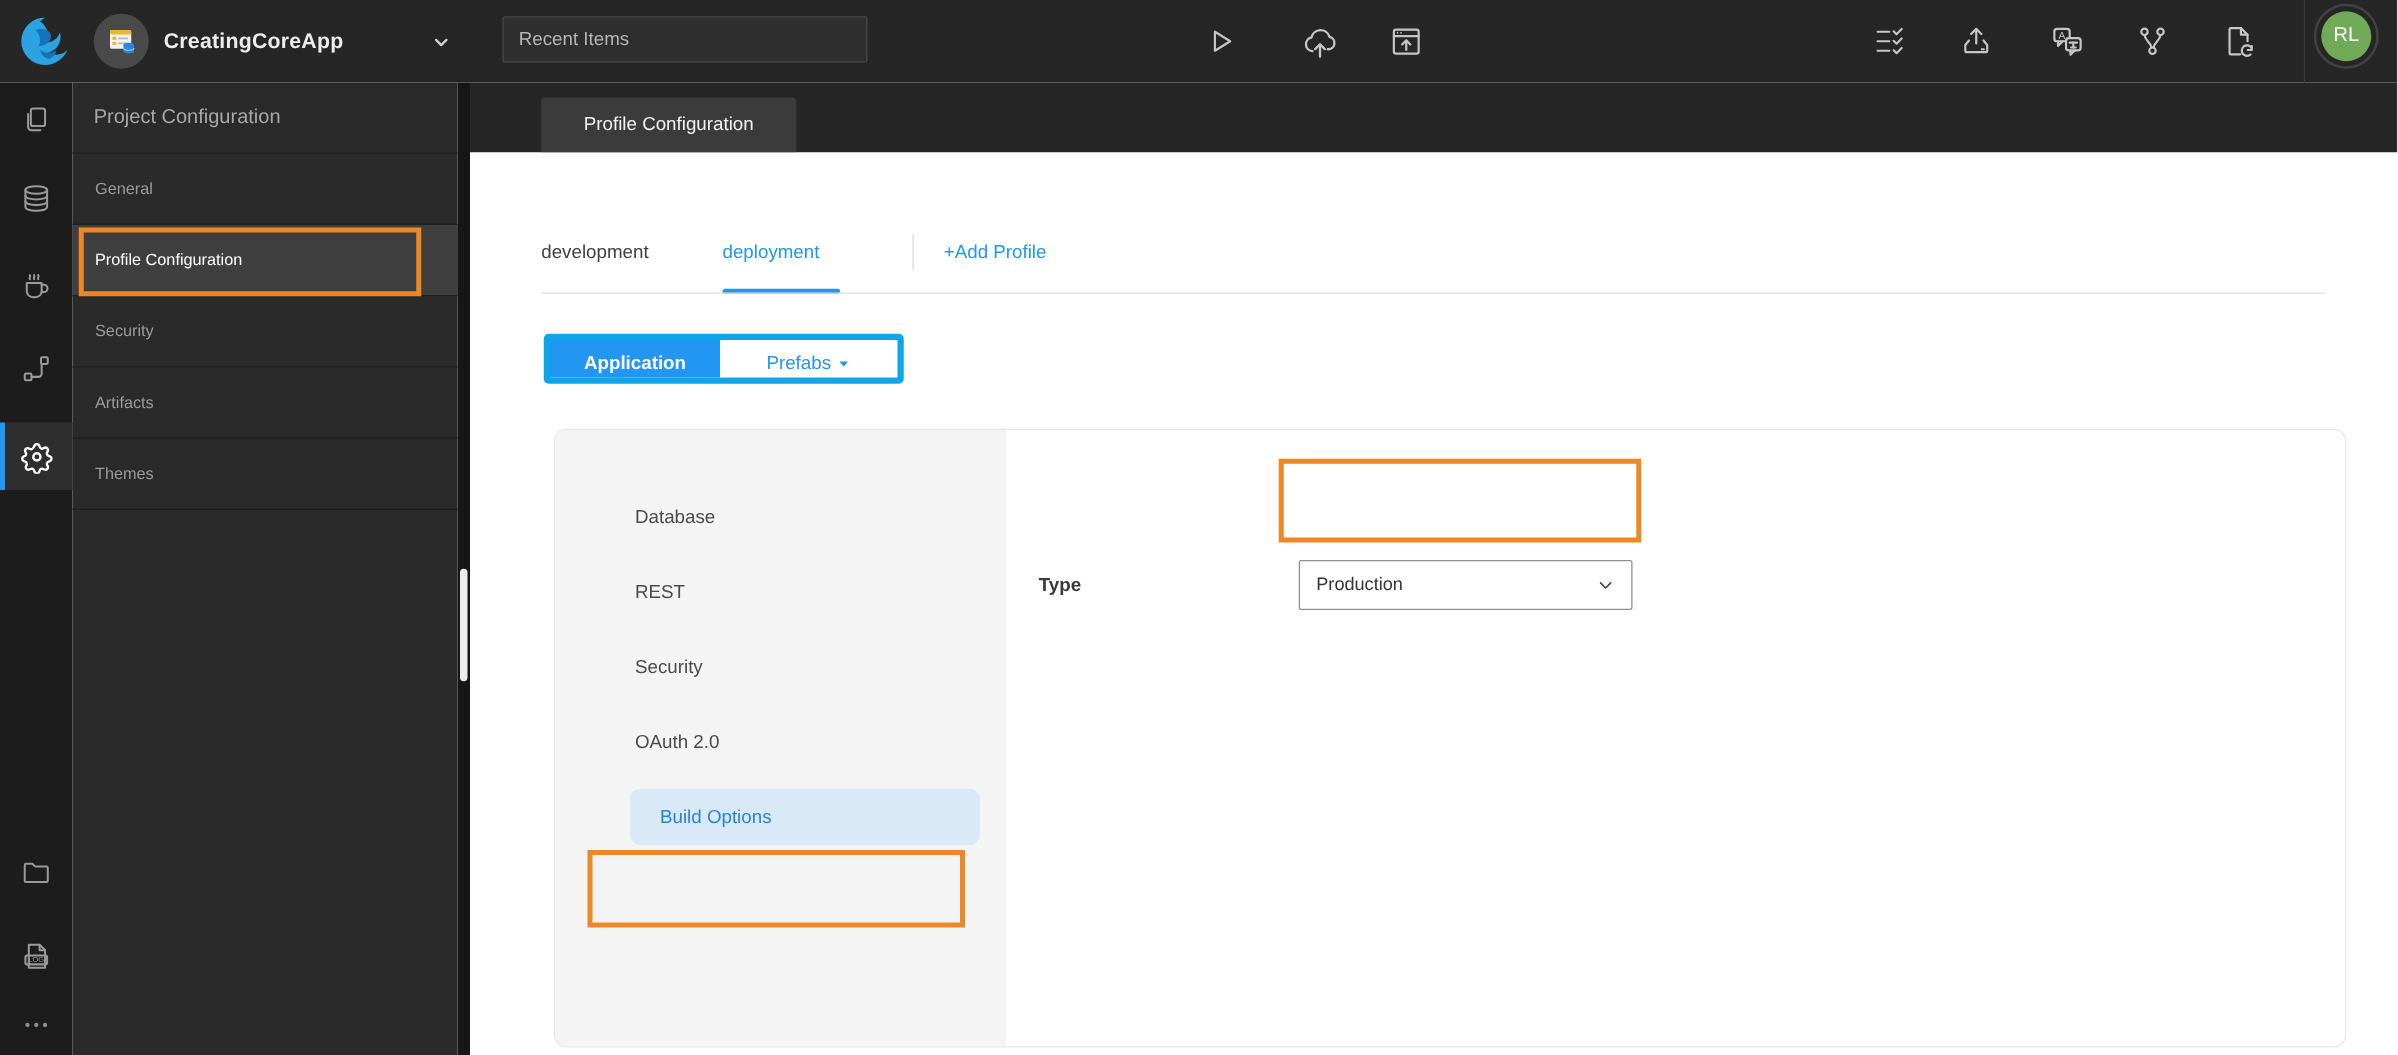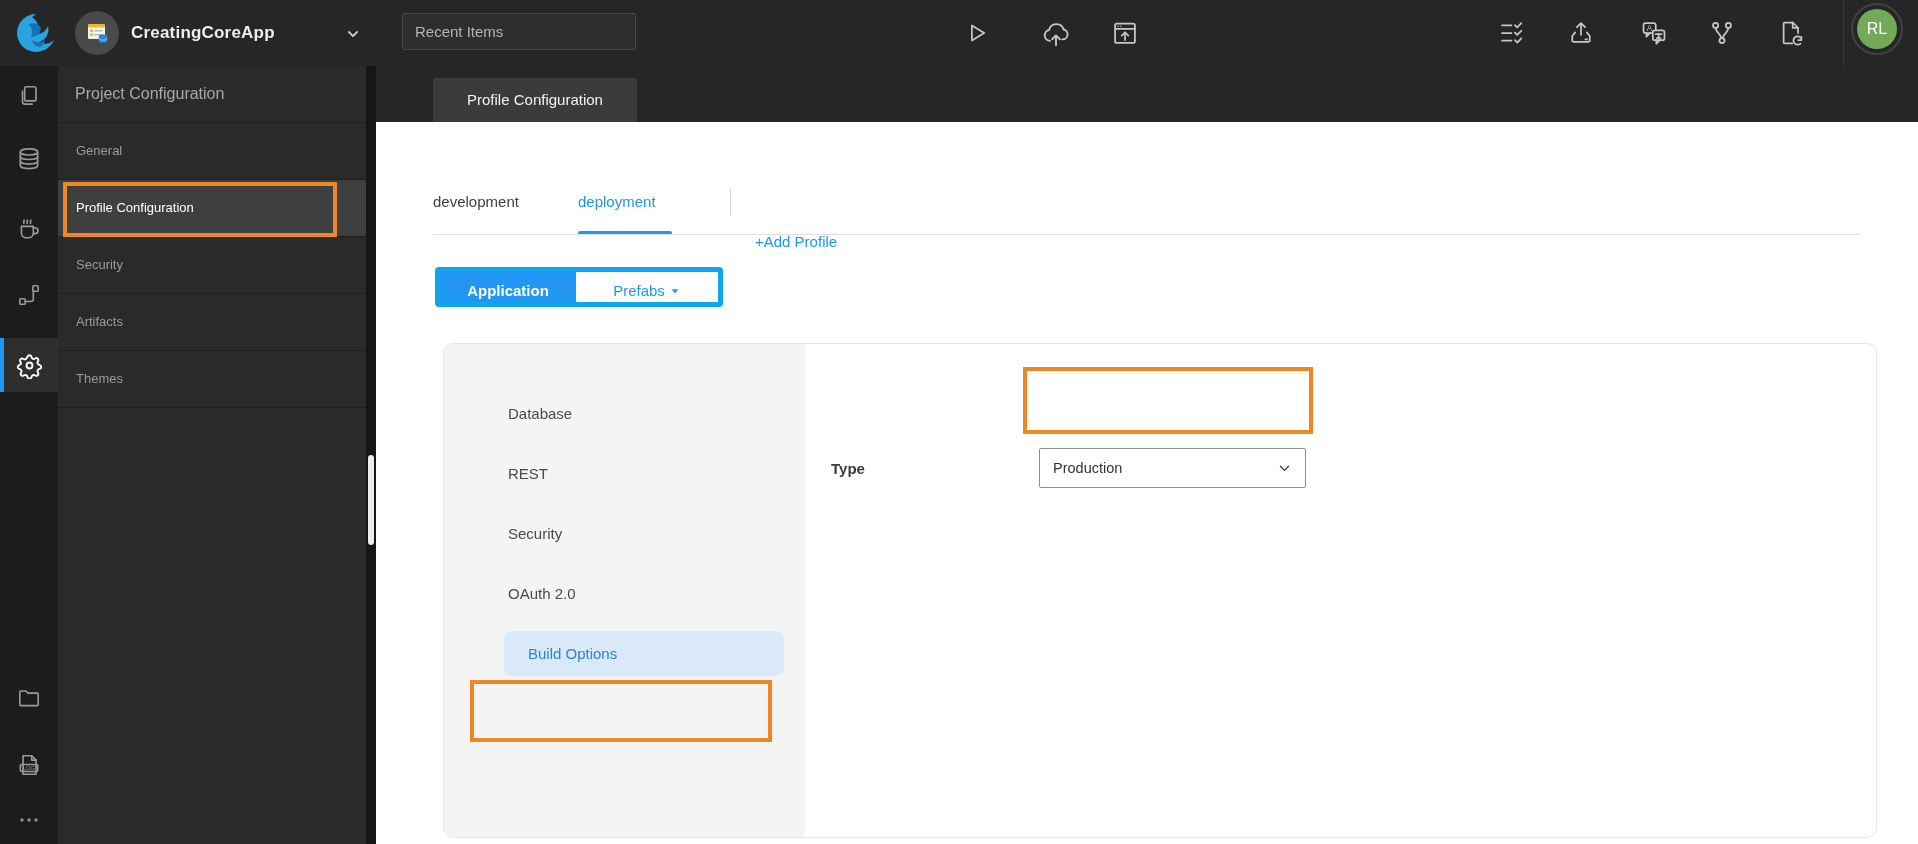--- a/index.html
+++ b/index.html
@@ -10,21 +10,21 @@
   .ico-light{stroke:#c6c6c6;fill:none;stroke-width:1.5;stroke-linecap:round;stroke-linejoin:round;}
 
   
   .top-header{position:absolute;left:0;top:0;width:1918px;height:66px;background:#262626;}
   .logo{position:absolute;left:15px;top:12px;width:42px;height:42px;cursor:pointer;}
   .app-circle{position:absolute;left:75px;top:11px;width:44px;height:44px;border-radius:50%;
     background:#4a4a4a;display:flex;align-items:center;justify-content:center;}
   .app-name{position:absolute;left:131px;top:0;height:66px;line-height:66px;
     color:#ededed;font-size:17px;font-weight:bold;letter-spacing:.2px;}
   .hdr-chevron{position:absolute;left:343px;top:24px;}
-  .recent-input{position:absolute;left:402px;top:13px;width:234px;height:37px;box-sizing:border-box;
+  .recent-input{position:absolute;left:402px;top:13px;width:292px;height:37px;box-sizing:border-box;
     background:#2e2e2e;border:1px solid #484848;border-radius:2px;color:#c2c2c2;
     font-size:15px;padding:0 12px;font-family:inherit;outline:none;}
   .recent-input::placeholder{color:#b5b5b5;}
   .hdr-ico{position:absolute;top:19px;width:28px;height:28px;cursor:pointer;}
   .hdr-sep{position:absolute;left:1843px;top:0;width:1px;height:66px;background:#3a3a3a;}
   .avatar-ring{position:absolute;left:1851px;top:3px;width:52px;height:52px;border:2px solid #424242;
     border-radius:50%;box-sizing:border-box;cursor:pointer;}
   .avatar{position:absolute;left:1857px;top:9px;width:40px;height:40px;border-radius:50%;
     background:#71ab57;color:#fff;font-size:16px;display:flex;align-items:center;justify-content:center;}
 
@@ -51,21 +51,21 @@
   .tabstrip{position:absolute;left:0;top:0;width:1542px;height:56px;background:#262626;}
   .window-tab{position:absolute;left:57px;top:12px;width:204px;height:44px;background:#3b3b3b;
     color:#f2f2f2;font-size:15px;text-align:center;line-height:44px;border-radius:3px 3px 0 0;cursor:pointer;}
   .content{position:absolute;left:0;top:56px;width:1542px;height:722px;background:#fff;}
 
   .ptab{position:absolute;top:64px;height:32px;line-height:32px;font-size:15px;cursor:pointer;}
   .ptab-dev{left:57px;color:#3f3f3f;}
   .ptab-dep{left:202px;color:#2196f3;}
   .ptab-sep{position:absolute;left:354px;top:66px;width:1px;height:28px;background:#d8d8d8;}
   .add-profile{position:absolute;left:379px;top:64px;height:32px;line-height:32px;
-    font-size:15px;color:#2196f3;cursor:pointer;margin-top:40px;}
+    font-size:15px;color:#2196f3;cursor:pointer;}
   .tab-underline{position:absolute;left:202px;top:109px;width:94px;height:4px;background:#2196f3;border-radius:2px;}
   .tab-hairline{position:absolute;left:57px;top:112px;width:1427px;height:1px;background:#e0e0e0;}
 
   .toggle{position:absolute;left:59px;top:145px;height:40px;display:flex;border:5px solid #0ea5e9;
     border-radius:4px;box-sizing:border-box;overflow:hidden;background:#fff;justify-content:center;}
   .seg{height:38px;line-height:38px;font-size:15px;text-align:center;cursor:pointer;}
   .seg-app{width:136px;background:#2196f3;color:#fff;font-weight:bold;}
   .seg-prefabs{width:142px;color:#2196f3;display:flex;align-items:center;justify-content:center;gap:4px;}
 
   .panel{position:absolute;left:67px;top:221px;width:1434px;height:495px;box-sizing:border-box;

